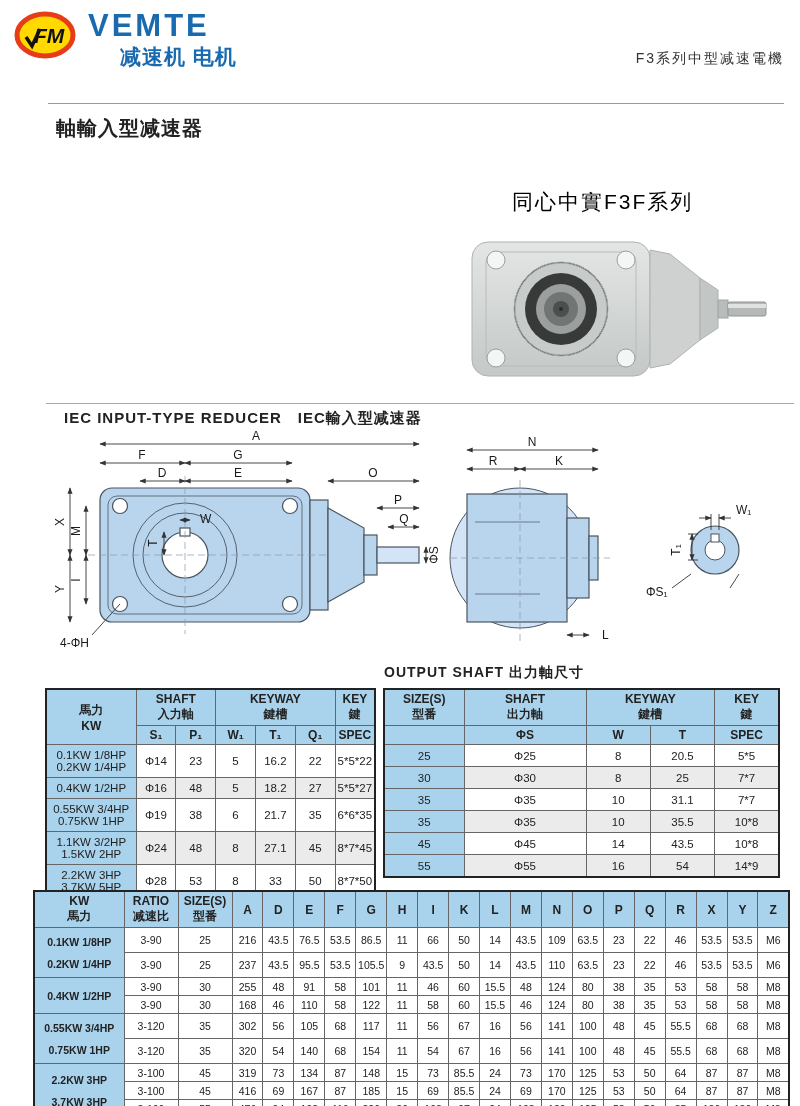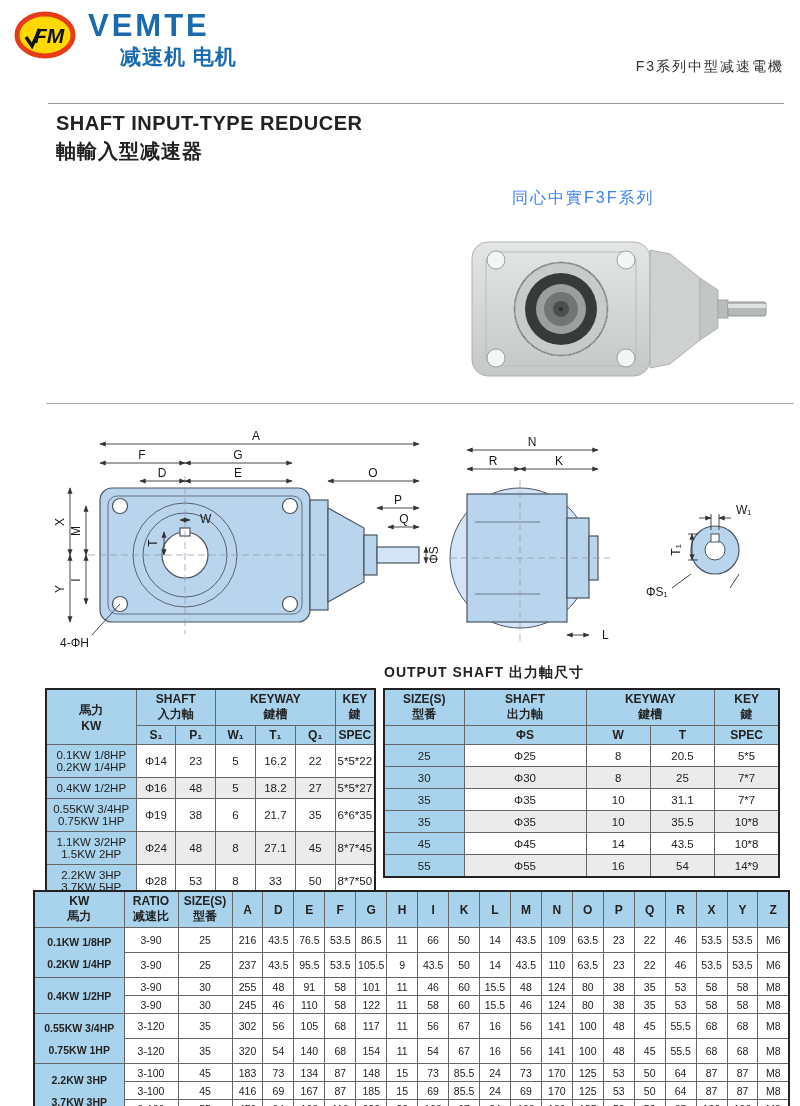--- a/index.html
+++ b/index.html
@@ -9,29 +9,29 @@
   }
   *{margin:0;padding:0;box-sizing:border-box;}
   body{background:#fff;font-family:"Liberation Sans","DejaVu Sans",sans-serif;color:#222;}
   .page{position:relative;width:800px;height:1106px;background:#fff;overflow:hidden;}
 
   .brand{position:absolute;top:10px;left:14px;display:flex;align-items:flex-start;gap:10px;}
   .brand-text .name{font-size:31px;font-weight:bold;color:var(--brand-blue);letter-spacing:3px;line-height:1.0;}
   .brand-text .sub{font-size:21px;font-weight:bold;color:var(--brand-blue);margin-top:2px;letter-spacing:1px;margin-left:32px;}
   .hdr-right{position:absolute;top:48px;right:16px;text-align:right;}
   .hdr-right .en{font-size:19px;color:#333;}
-  .hdr-right .zh{font-size:14px;color:#333;margin-top:10px;letter-spacing:2px;}
+  .hdr-right .zh{font-size:14px;color:#333;margin-top:2px;letter-spacing:2px;}
   .rule1{position:absolute;top:103px;left:48px;width:736px;border-top:1px solid #999;}
   .rule2{position:absolute;top:403px;left:46px;width:748px;border-top:1px solid #aaa;}
 
   .title-block{position:absolute;top:112px;left:56px;}
   .title-block .en{font-size:20px;font-weight:bold;letter-spacing:0.5px;}
   .title-block .zh{font-size:20px;font-weight:bold;margin-top:3px;letter-spacing:1px;}
 
-  .product-caption{position:absolute;top:188px;left:512px;font-size:16px;letter-spacing:2px;color:#3b82f6;text-align:center;}
+  .product-caption{position:absolute;top:188px;left:512px;font-size:21px;letter-spacing:2px;color:#000000;text-align:center;}
   .photo{position:absolute;top:220px;left:462px;}
 
   .iec-heading{position:absolute;top:409px;left:64px;display:flex;gap:16px;font-size:15px;font-weight:bold;letter-spacing:1px;}
   .diagrams{position:absolute;top:430px;left:30px;}
   .diagrams text{font-size:12px;fill:#1a1a1a;}
 
   .tbl-caption{position:absolute;font-size:14px;font-weight:bold;letter-spacing:1px;}
   #cap-input{top:704px;left:66px;}
   #cap-output{top:664px;left:384px;}
 
@@ -74,21 +74,20 @@
       <div class="name">VEMTE</div>
       <div class="sub">减速机 电机</div>
     </div>
   </div>
   <div class="hdr-right">
     <div class="zh">F3系列中型减速電機</div>
   </div>
   <div class="rule1"></div>
 
   <div class="title-block">
-    <div class="en">SHAFT INPUT-TYPE REDUCER</div>
     <div class="zh">軸輸入型减速器</div>
   </div>
 
   <div class="product-caption">同心中實F3F系列</div>
   <svg class="photo" width="330" height="175" viewBox="0 0 330 175">
     <defs>
       <linearGradient id="mg" x1="0" y1="0" x2="0" y2="1">
         <stop offset="0" stop-color="#e3e6e5"></stop>
           <stop offset="1" stop-color="#c4c8c7"></stop>
       </linearGradient>
@@ -109,20 +108,24 @@
     <circle cx="99" cy="89" r="2" fill="#2b2d2c"></circle>
     <polygon points="188,30 208,34 238,58 238,120 208,144 188,148" fill="#ced1d0" stroke="#aeb2b1"></polygon>
     <polygon points="238,58 256,70 256,108 238,120" fill="#c2c6c5" stroke="#aeb2b1"></polygon>
     <rect x="256" y="80" width="10" height="18" fill="#b8bcbb" stroke="#a2a6a5"></rect>
     <rect x="266" y="82" width="38" height="14" rx="2" fill="#b4b9b8" stroke="#8f9493"></rect>
     <rect x="266" y="84" width="38" height="4" fill="#dfe2e1"></rect>
   </svg>
 
   <div class="rule2"></div>
 
+  <div class="iec-heading">
+    <span>IEC INPUT-TYPE REDUCER</span>
+    <span>IEC輸入型减速器</span>
+  </div>
 
   <svg class="diagrams" width="760" height="222" viewBox="0 0 760 222">
     <defs>
       <marker id="ar" viewBox="0 0 10 10" refX="9" refY="5" markerWidth="7" markerHeight="7" orient="auto-start-reverse">
         <path d="M0,1 L10,5 L0,9 z" fill="#333"></path>
       </marker>
     </defs>
     <g stroke="#4a5560" stroke-width="1.2" fill="var(--diagram-fill)">
       <rect x="70" y="58" width="210" height="134" rx="12"></rect>
       <rect x="78" y="66" width="194" height="118" rx="9" fill="none" stroke-width="0.8"></rect>
@@ -462,21 +465,21 @@
           <td>38</td>
           <td>35</td>
           <td>53</td>
           <td>58</td>
           <td>58</td>
           <td>M8</td>
         </tr>
         <tr>
           <td>3-90</td>
           <td>30</td>
-          <td>245</td>
+          <td>168</td>
           <td>46</td>
           <td>110</td>
           <td>58</td>
           <td>122</td>
           <td>11</td>
           <td>58</td>
           <td>60</td>
           <td>15.5</td>
           <td>46</td>
           <td>124</td>
@@ -532,21 +535,21 @@
           <td>55.5</td>
           <td>68</td>
           <td>68</td>
           <td>M8</td>
         </tr>
         <tr>
           <td class="lbl" rowspan="3">2.2KW 3HP
 3.7KW 3HP</td>
           <td>3-100</td>
           <td>45</td>
-          <td>183</td>
+          <td>319</td>
           <td>73</td>
           <td>134</td>
           <td>87</td>
           <td>148</td>
           <td>15</td>
           <td>73</td>
           <td>85.5</td>
           <td>24</td>
           <td>73</td>
           <td>170</td>

